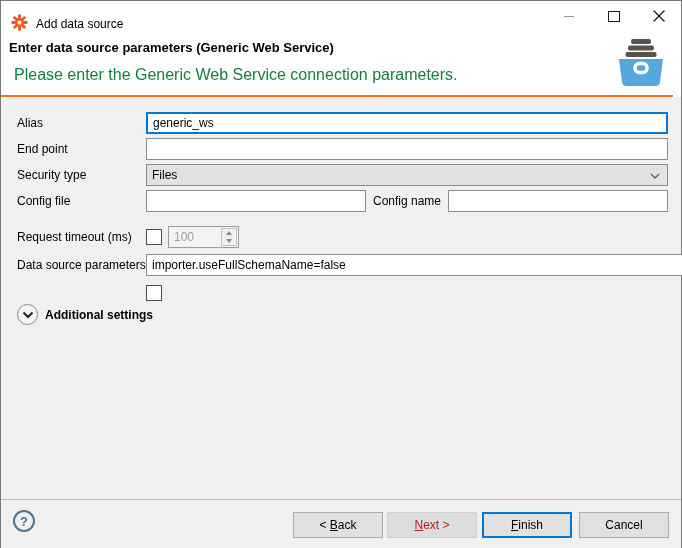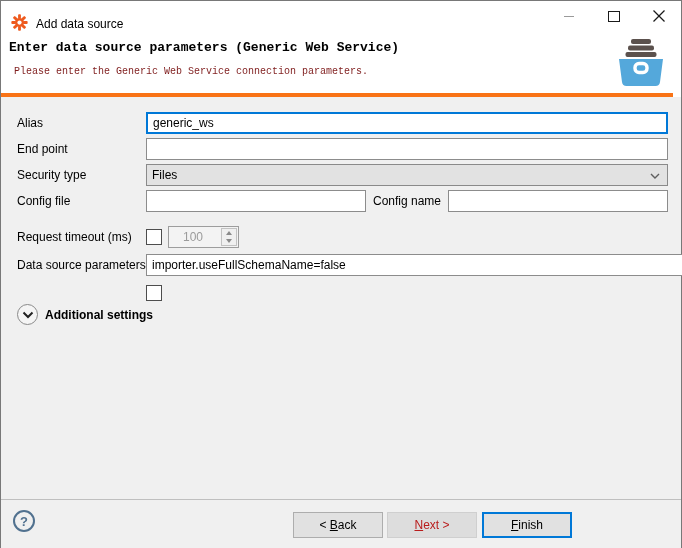--- a/index.html
+++ b/index.html
@@ -7,34 +7,34 @@
   .window{position:absolute;left:0;top:0;width:682px;height:548px;border:1px solid #787878;box-sizing:border-box;background:#fff;}
   
   .titlebar{position:absolute;left:0;top:0;right:0;height:30px;background:#fff;display:flex;align-items:flex-end;}
   .app-icon{margin-left:10px;width:17px;height:17px;display:inline-block;}
   .win-title{margin-left:8px;font-size:12px;color:#000;}
   .caption-buttons{position:absolute;right:0;top:0;height:30px;display:flex;}
   .cap-btn{width:45px;height:30px;display:flex;align-items:center;justify-content:center;}
   .glyph-min{width:10px;height:1px;background:#9a9a9a;}
   .glyph-max{width:10px;height:9px;border:1px solid #1a1a1a;box-sizing:content-box;}
   
-  .header{position:absolute;left:0;top:30px;right:8px;height:66px;background:#fff;border-bottom:4px solid #f97316;box-sizing:border-box;font-family:Liberation Mono, monospace;}
+  .header{position:absolute;left:0;top:30px;right:8px;height:66px;background:#fff;border-bottom:2px solid #f97316;box-sizing:border-box;}
   .header-title{position:absolute;left:8px;top:9px;font-size:13px;font-weight:bold;color:#000;}
-  .header-subtitle{position:absolute;left:13px;top:35px;font-size:10px;color:#7f1d1d;}
+  .header-subtitle{position:absolute;left:13px;top:35px;font-size:16px;color:#15803d;}
   .header-icon{position:absolute;right:7px;top:7px;width:50px;height:50px;}
   
   .bodyarea{position:absolute;left:0;top:96px;right:0;height:402px;background:#f0f0f0;}
   .row{position:absolute;left:0;right:0;height:22px;}
   .lbl{position:absolute;left:16px;top:0;height:22px;line-height:22px;font-size:12px;color:#000;white-space:nowrap;}
   .txt{position:absolute;top:0;height:22px;box-sizing:border-box;border:1px solid #8c8c8c;background:#fff;font-family:"Liberation Sans",sans-serif;font-size:12px;padding:0 5px;color:#000;}
   .txt.focused{border:2px solid #0078d7;}
   .combo{position:absolute;top:0;height:22px;box-sizing:border-box;border:1px solid #8a8a8a;background:#e2e2e2;font-size:12px;line-height:20px;padding:0 5px;color:#000;cursor:default;}
   .combo .chev{position:absolute;right:7px;top:8px;}
   .chk{position:absolute;top:3px;appearance:none;-webkit-appearance:none;width:16px;height:16px;border:1px solid #4d4d4d;background:#fff;margin:0;box-sizing:border-box;}
-  .spinner{position:absolute;top:0;height:22px;box-sizing:border-box;border:1px solid #9d9d9d;background:#f3f3f3;display:flex;padding-left:9px;}
+  .spinner{position:absolute;top:0;height:22px;box-sizing:border-box;border:1px solid #9d9d9d;background:#f3f3f3;display:flex;}
   .spin-val{flex:1;font-size:12px;line-height:20px;padding-left:5px;color:#9b9b9b;}
   .spin-btns{width:16px;margin:1px 1px 1px 0;border:1px solid #c2c2c2;box-sizing:border-box;display:flex;flex-direction:column;background:#f0f0f0;}
   .spin-cell{flex:1;display:flex;align-items:center;justify-content:center;}
   .tri-up{width:0;height:0;border-left:3px solid transparent;border-right:3px solid transparent;border-bottom:4px solid #8a8a8a;}
   .tri-dn{width:0;height:0;border-left:3px solid transparent;border-right:3px solid transparent;border-top:4px solid #8a8a8a;}
   .expander{position:absolute;left:16px;top:0;height:21px;display:flex;align-items:center;cursor:default;}
   .exp-circle{width:21px;height:21px;border-radius:50%;border:1px solid #8a8a8a;background:#f5f5f5;box-sizing:border-box;display:flex;align-items:center;justify-content:center;}
   .exp-label{margin-left:7px;font-size:12px;color:#000;font-weight:bold;}
   
   .footer{position:absolute;left:0;top:498px;right:0;height:49px;background:#f0f0f0;border-top:1px solid #bfbfbf;box-sizing:content-box;}
@@ -164,15 +164,16 @@
 
   </div>
 
   <div class="footer">
     <div class="help">
       <span>?</span>
     </div>
     <button class="btn" style="left:292px"><span>&lt; </span><span class="mnemonic">B</span><span>ack</span></button>
     <button class="btn disabled" style="left:386px"><span></span><span class="mnemonic">N</span><span>ext &gt;</span></button>
     <button class="btn primary" style="left:481px"><span></span><span class="mnemonic">F</span><span>inish</span></button>
+    <button class="btn" style="left:578px"><span></span><span class="mnemonic"></span><span>Cancel</span></button>
   </div>
 
 </div>
 
 </body></html>

